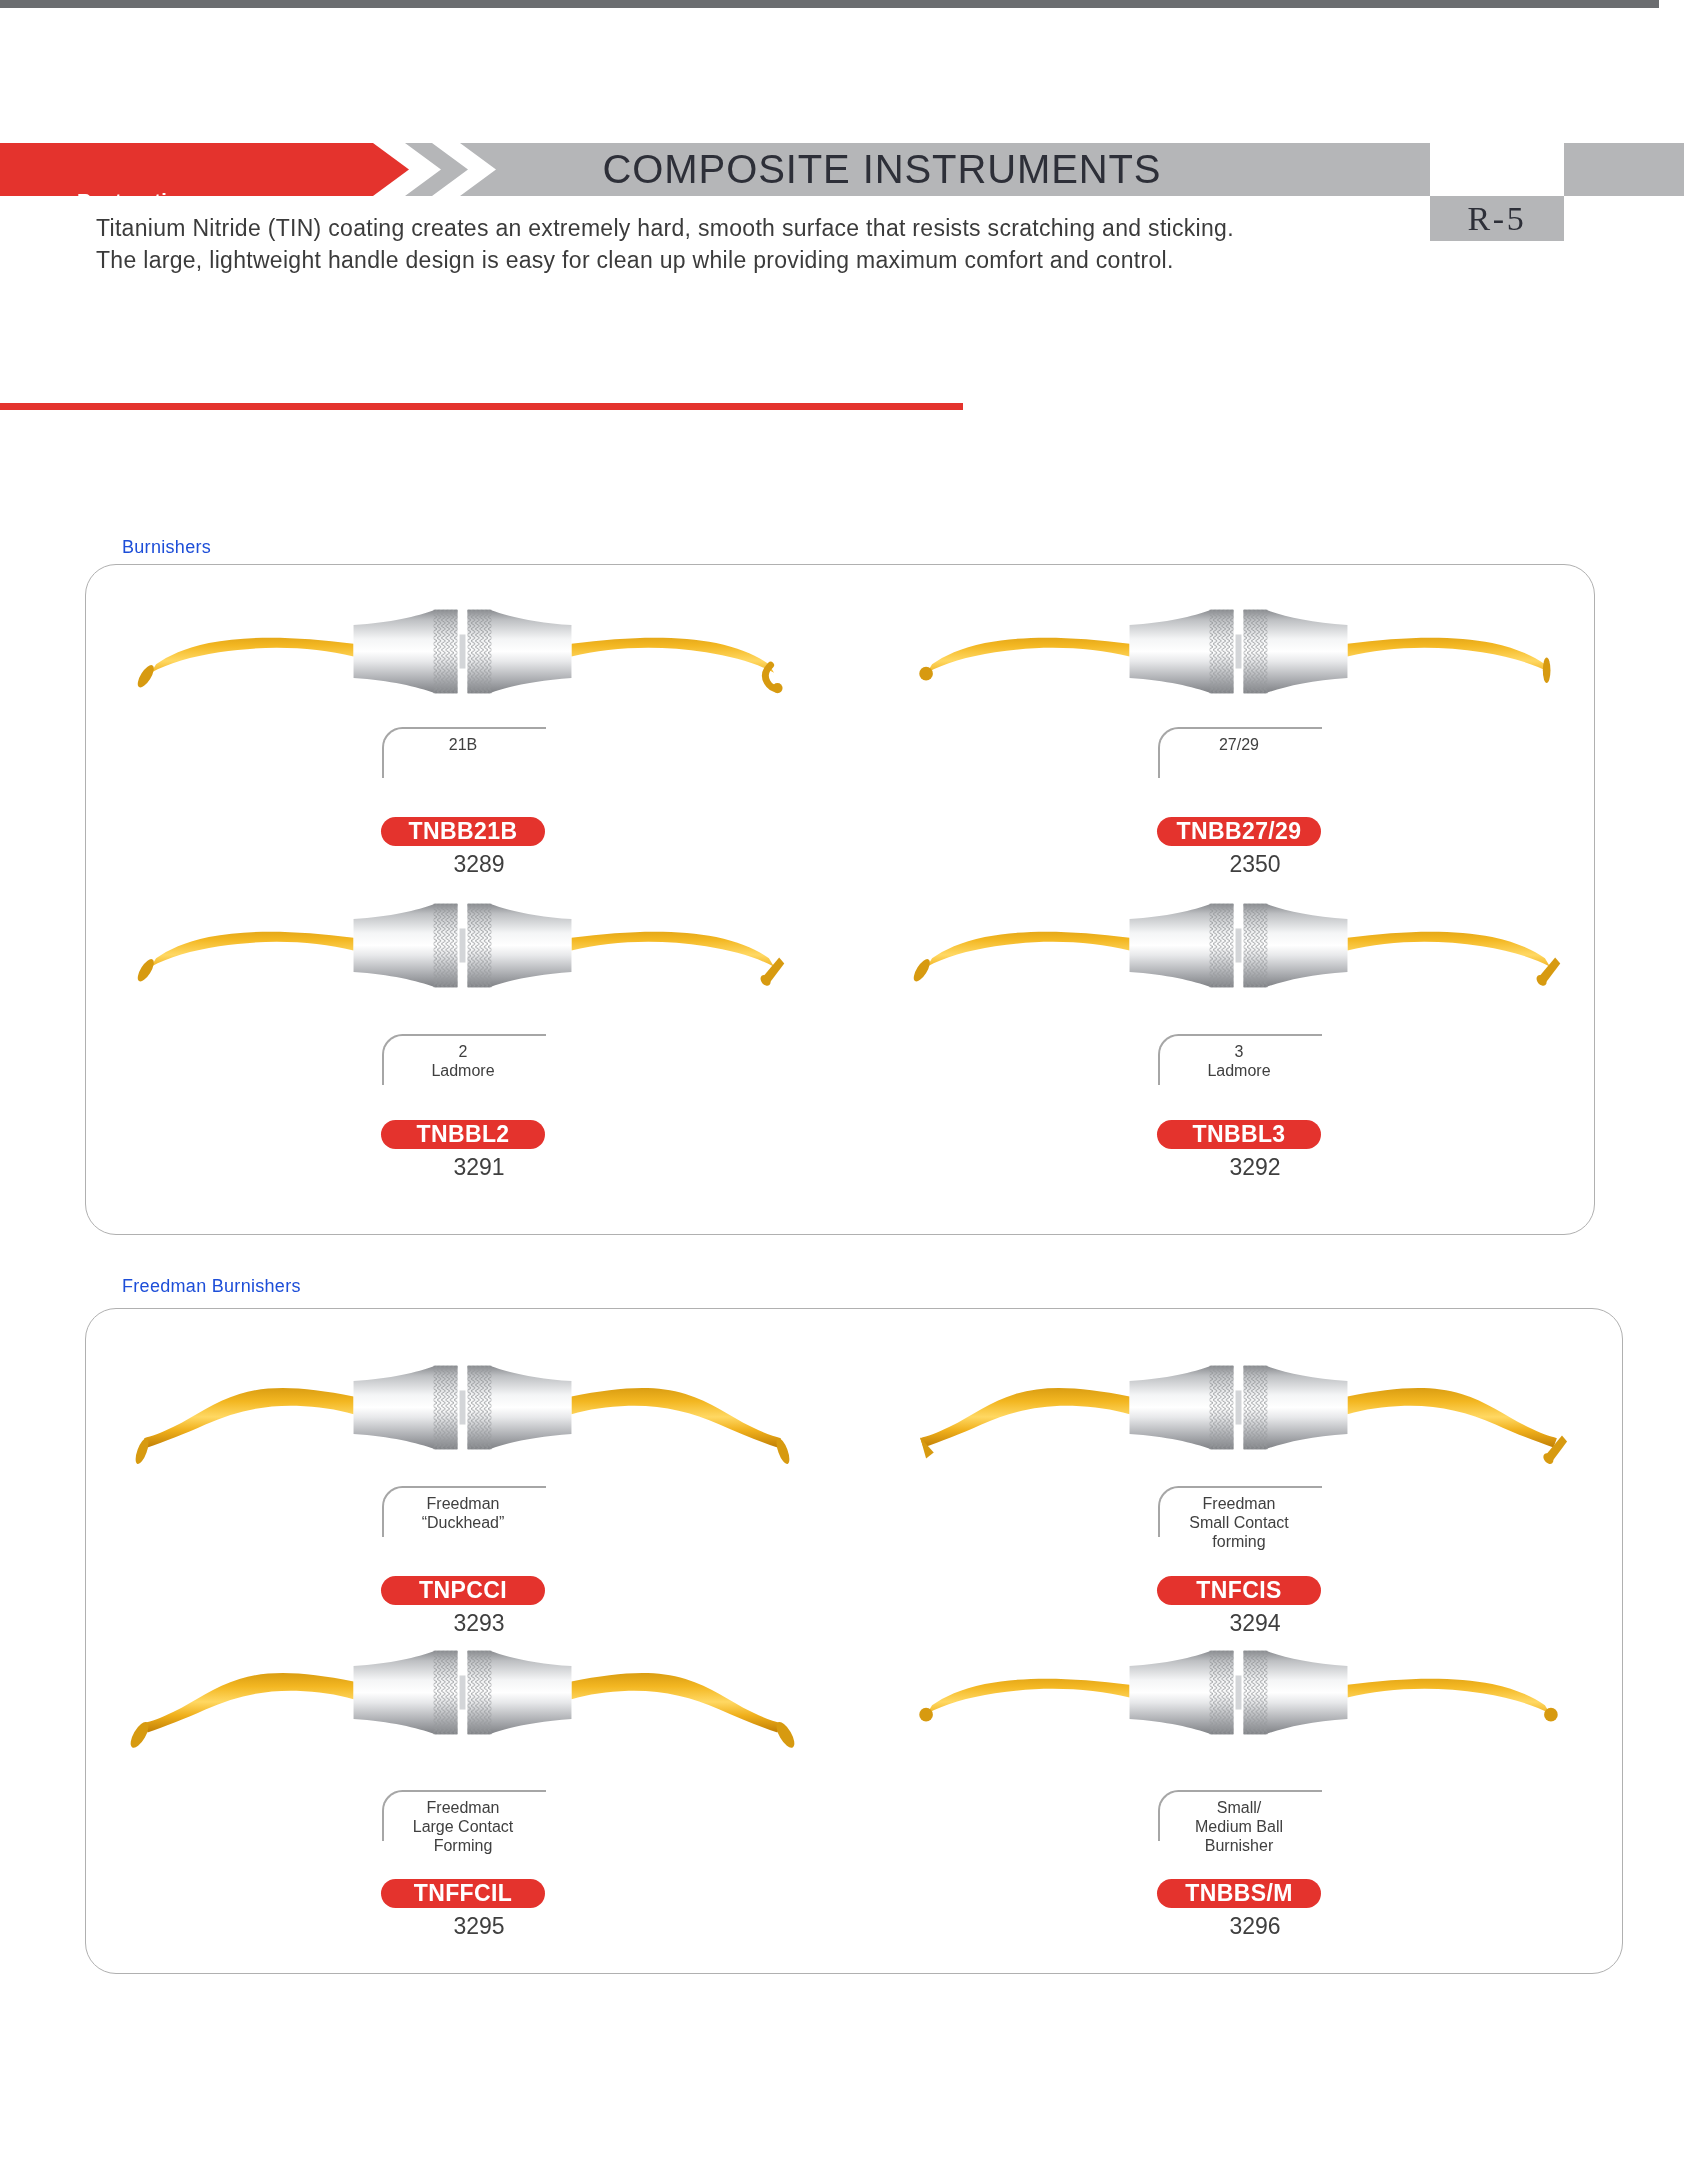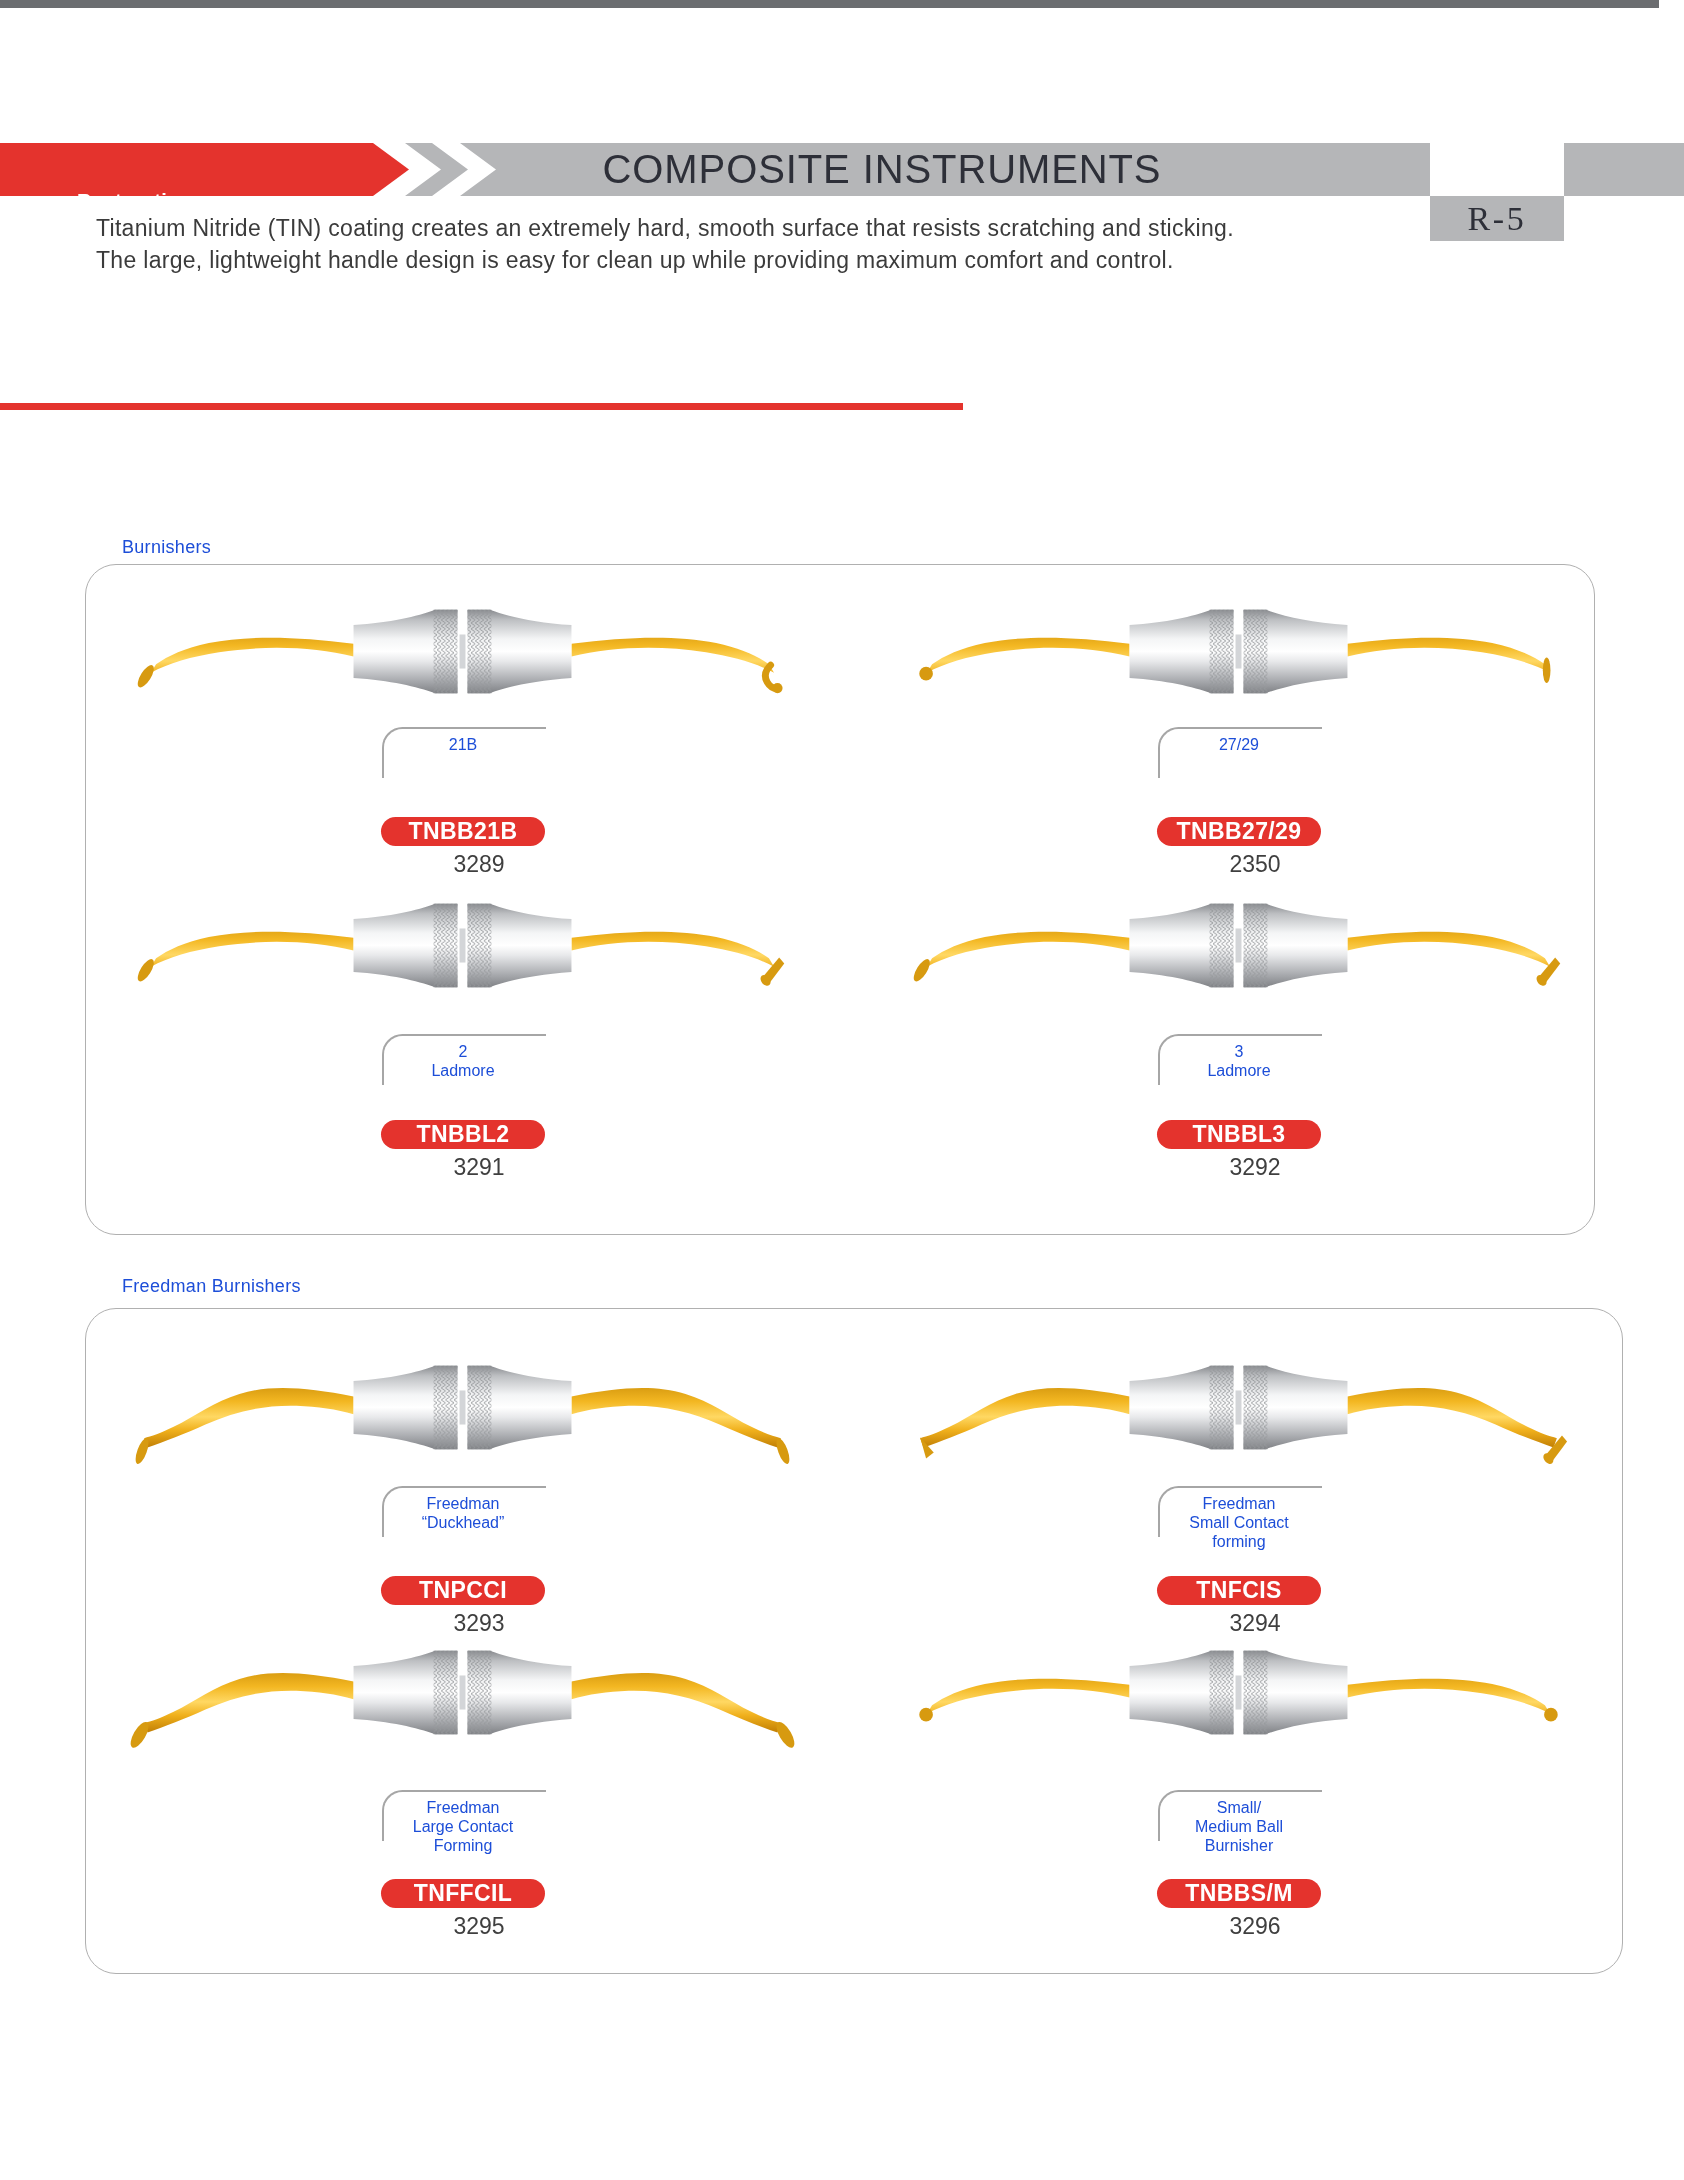--- a/index.html
+++ b/index.html
@@ -46,21 +46,21 @@
   #panel-1 .r2{top:325px;--bt:144px;--gt:230px;}
   #panel-2 .r1{top:43px; --bt:134px;--gt:224px;}
   #panel-2 .r2{top:328px;--bt:153px;--gt:242px;}
 
   .instrument{position:absolute;left:4.3px;top:0;width:681px;height:111px;}
   .instrument svg{overflow:visible;display:block;}
 
   .bracket{position:absolute;left:264px;top:var(--bt);width:162px;height:49px;
            border-left:2.6px solid #a6a6a6;border-top:2.6px solid #a6a6a6;border-top-left-radius:20.4px;}
   .labels{position:absolute;left:0;top:calc(var(--bt) + 7.7px);width:690px;text-align:center;
-          font-size:16px;line-height:19px;color:#1d4ed8;}
+          font-size:16px;line-height:19px;color:#404040;}
   .badge{position:absolute;left:263px;top:var(--gt);width:164px;height:29px;border-radius:14.5px;
          background:#e4332d;color:#ffffff;font-weight:bold;font-size:23px;line-height:29px;
          text-align:center;letter-spacing:0.4px;}
   .number{position:absolute;left:16px;top:calc(var(--gt) + 34px);width:690px;text-align:center;
           font-size:23px;color:#3f3f3f;}
 </style>
 </head>
 <body>
 
 <div class="page">

